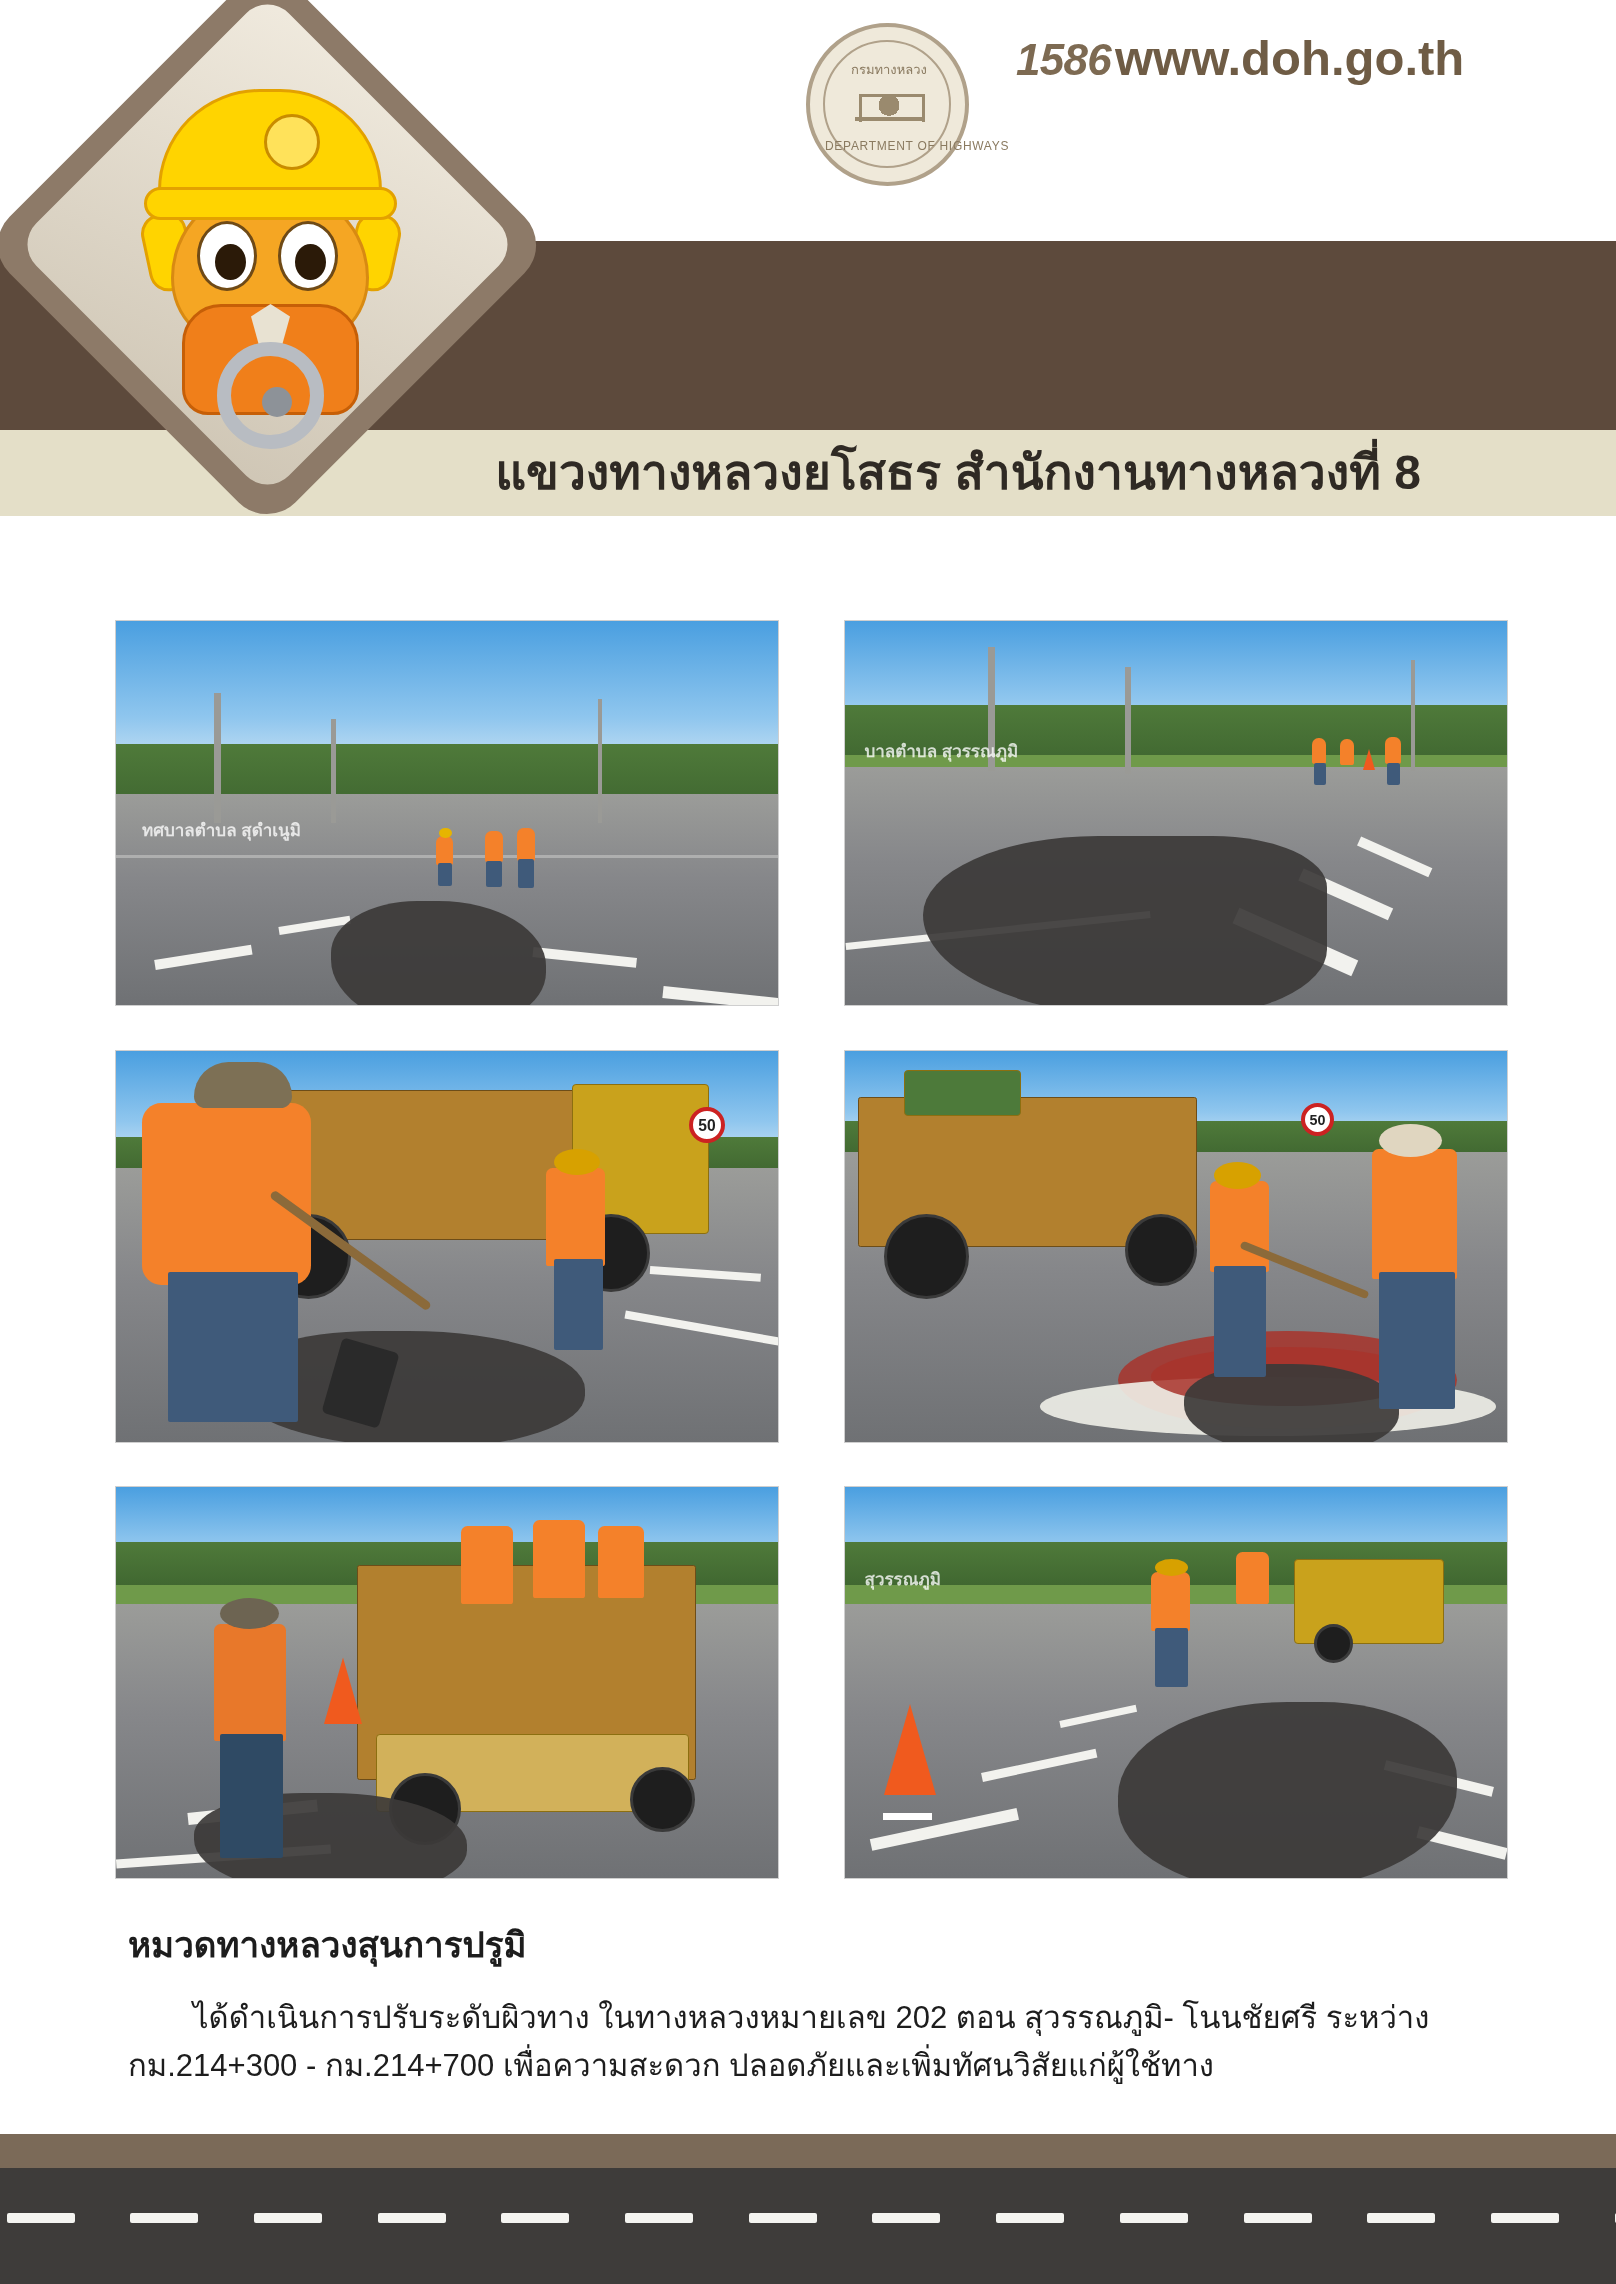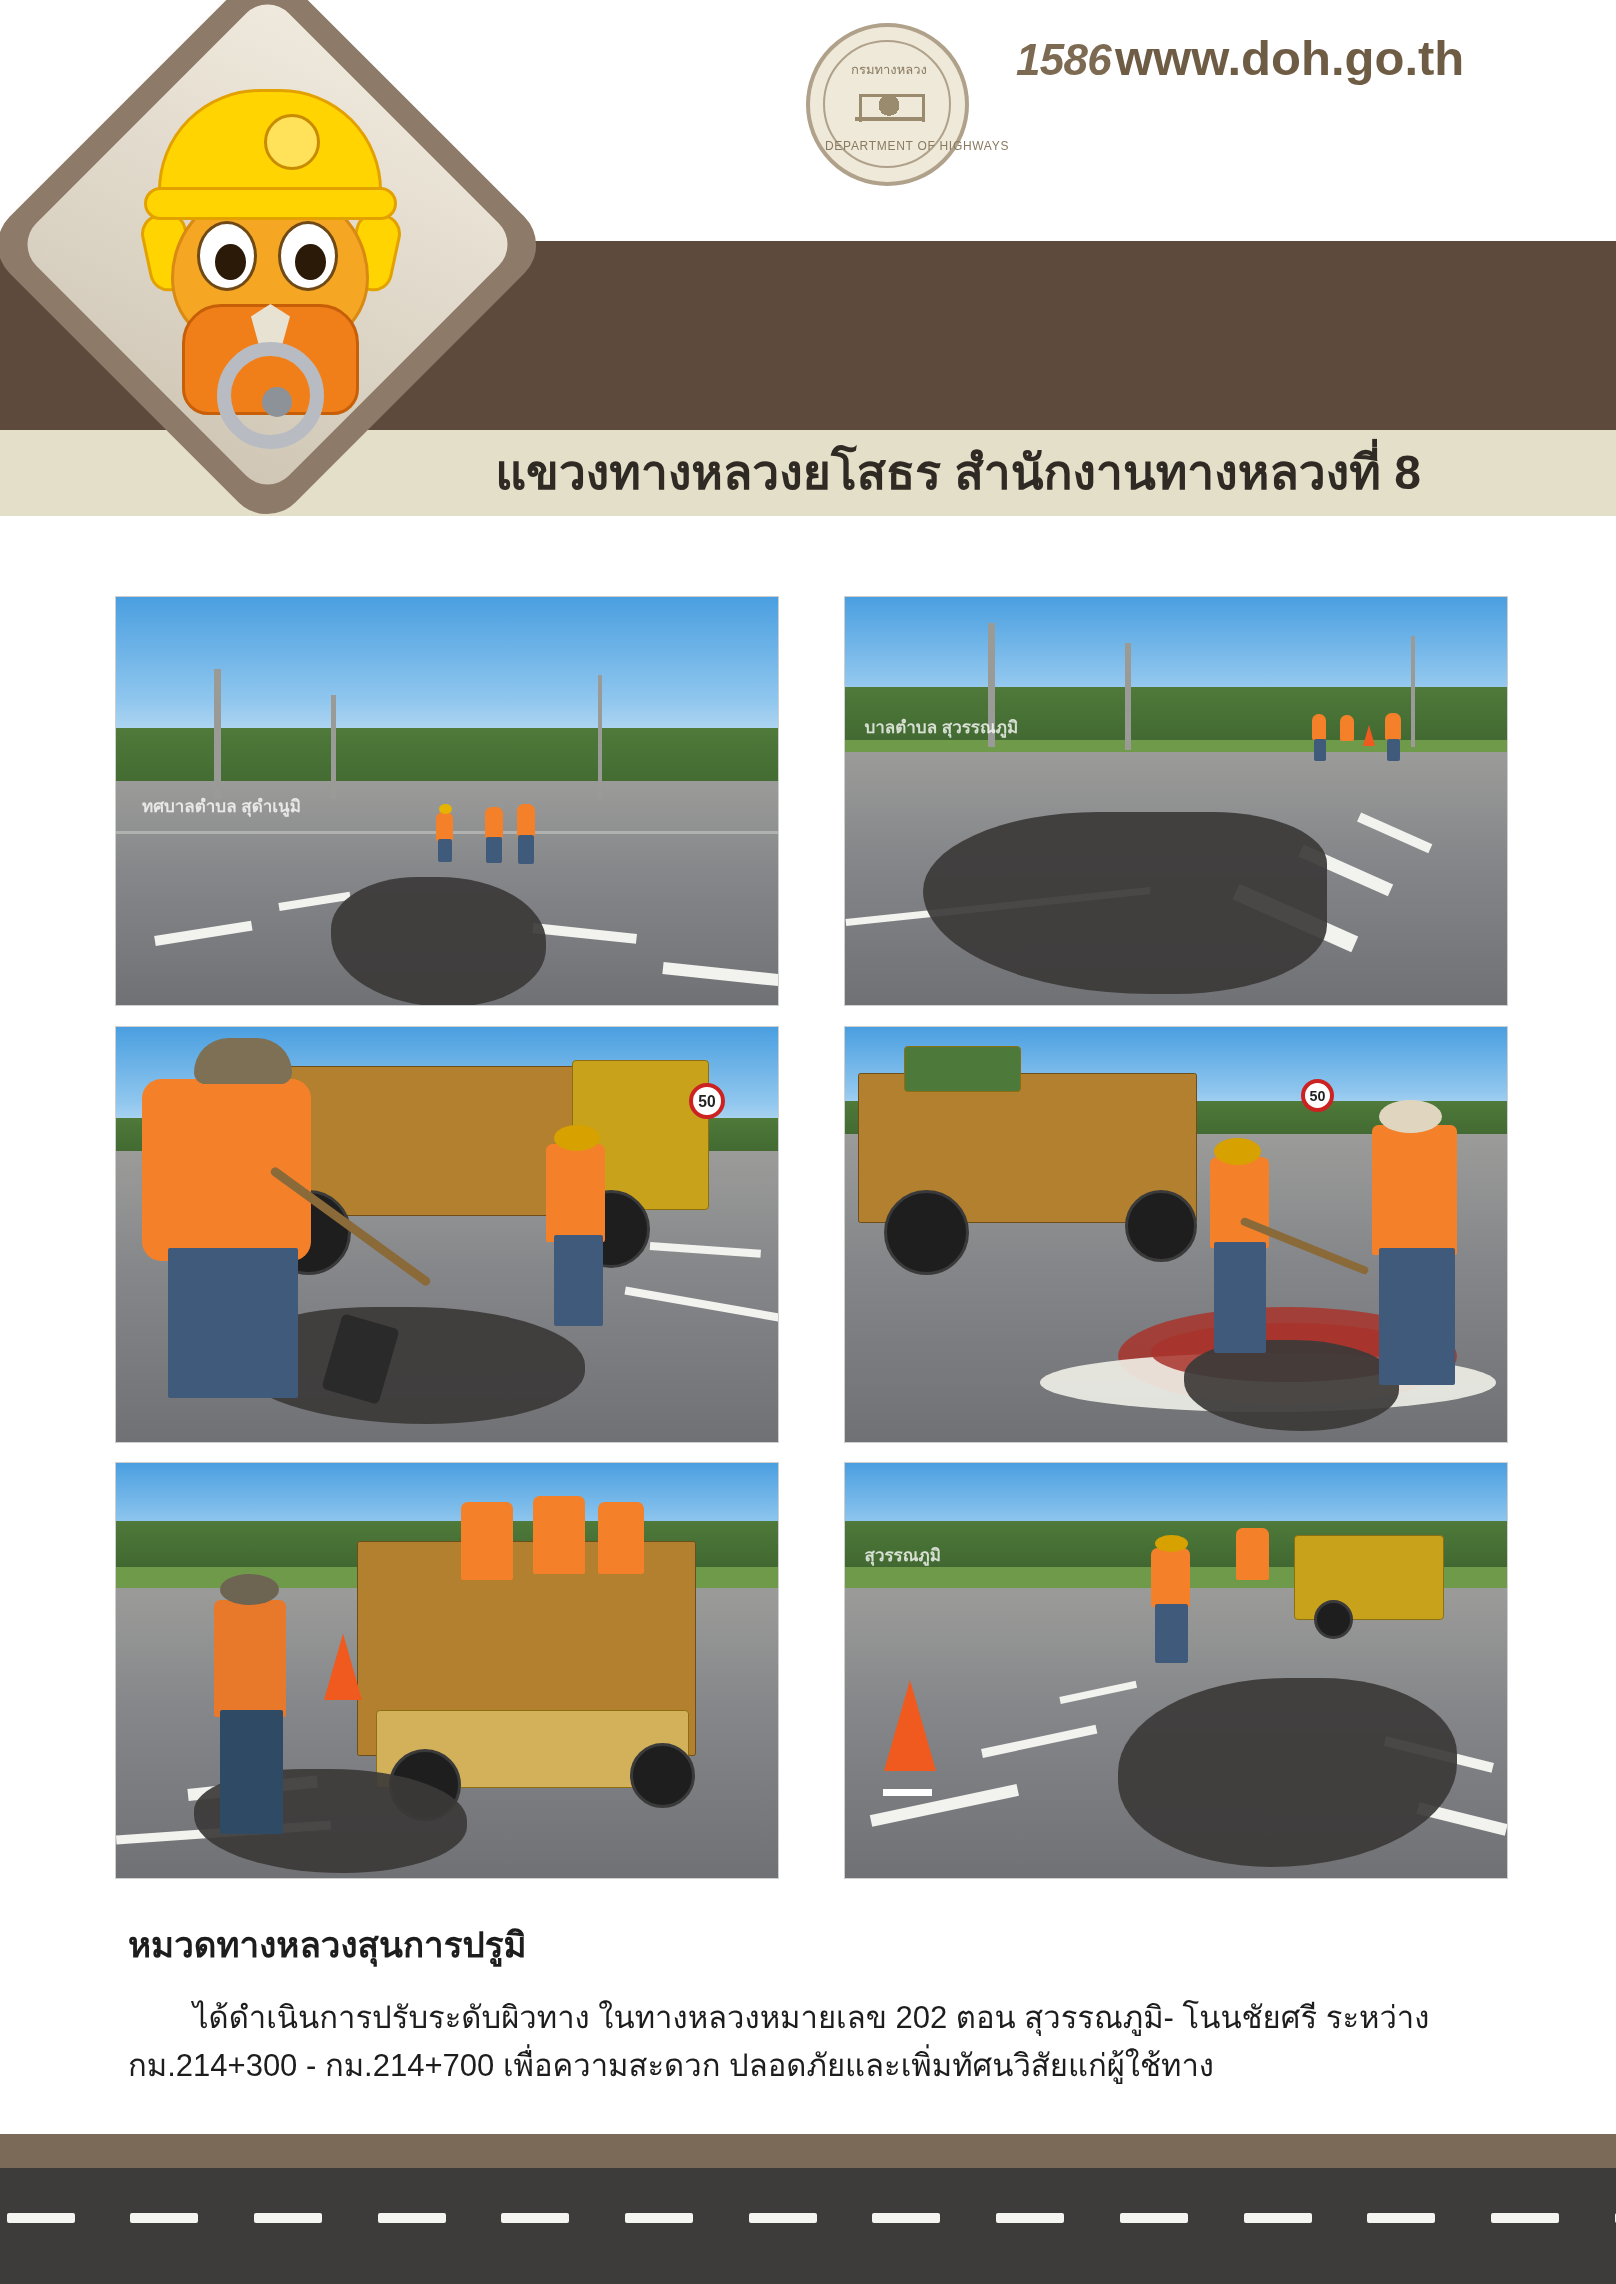--- a/index.html
+++ b/index.html
@@ -305,20 +305,21 @@
     display: grid;
     grid-template-columns: 664px 664px;
     grid-template-rows: 410px 417px 417px;
     gap: 19.5px 65px;
   }
   .photo {
     position: relative;
     overflow: hidden;
     border: 0.7px solid #cfcfcf;
     background: #8aa;
+    margin-top: 24px;
   }
   .sky {
     position: absolute; left: 0; top: 0; width: 100%; height: 42%;
     background: linear-gradient(to bottom, #4a9fe0 0%, #8fc6ee 60%, #d8e9f5 100%);
   }
   .trees {
     position: absolute; left: 0; top: 32%; width: 100%; height: 18%;
     background: linear-gradient(to bottom, #4f7a3a 0%, #3f6630 100%);
     border-radius: 0 0 3.9px 3.9px;
   }

